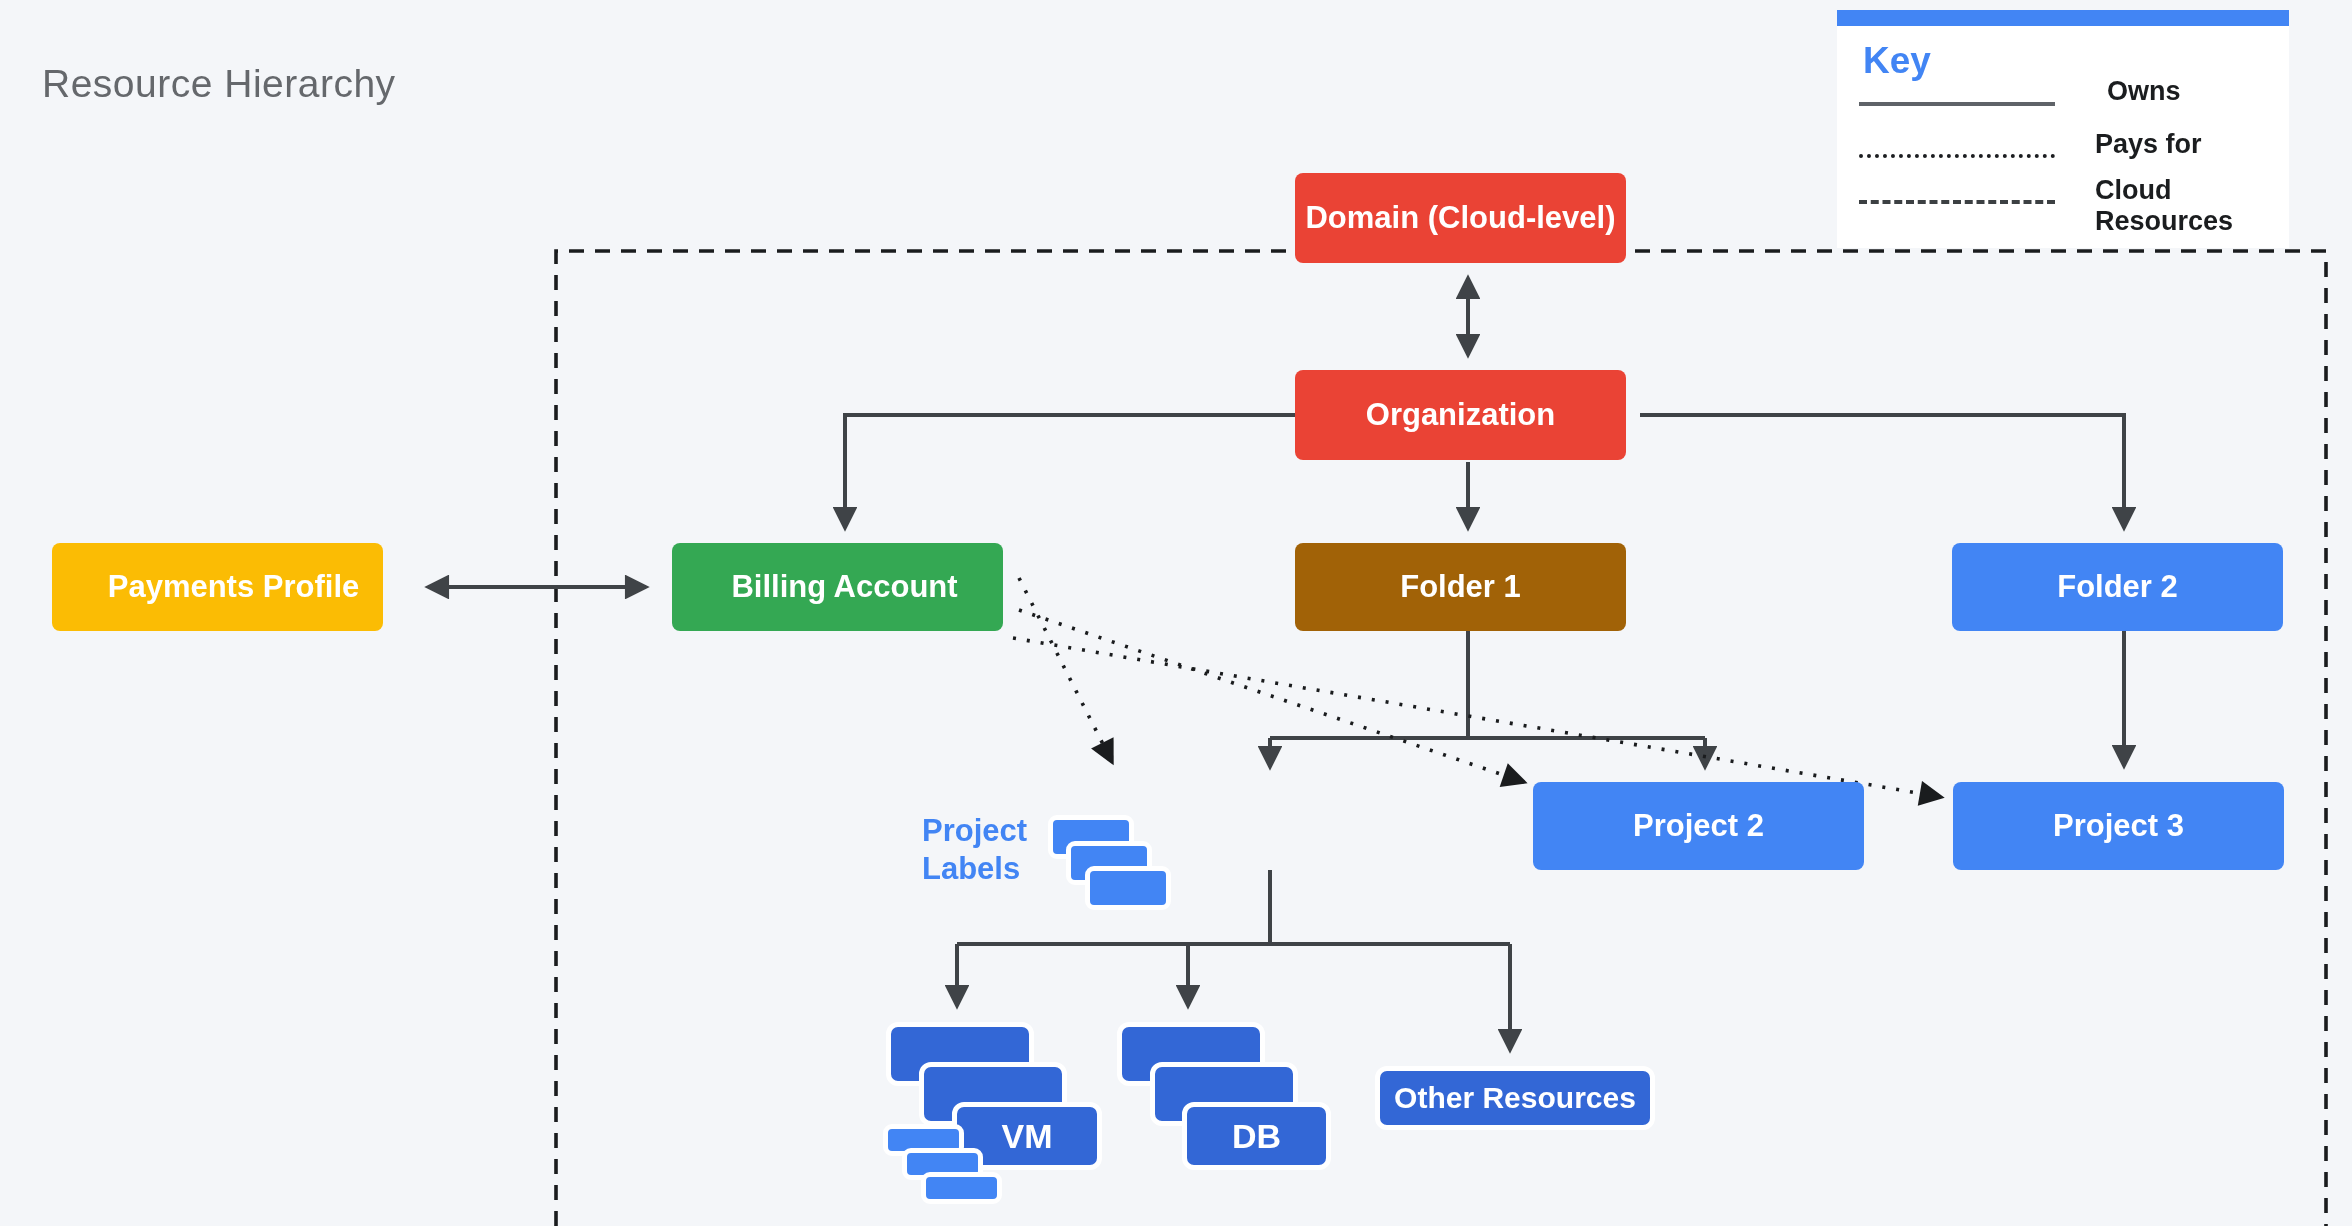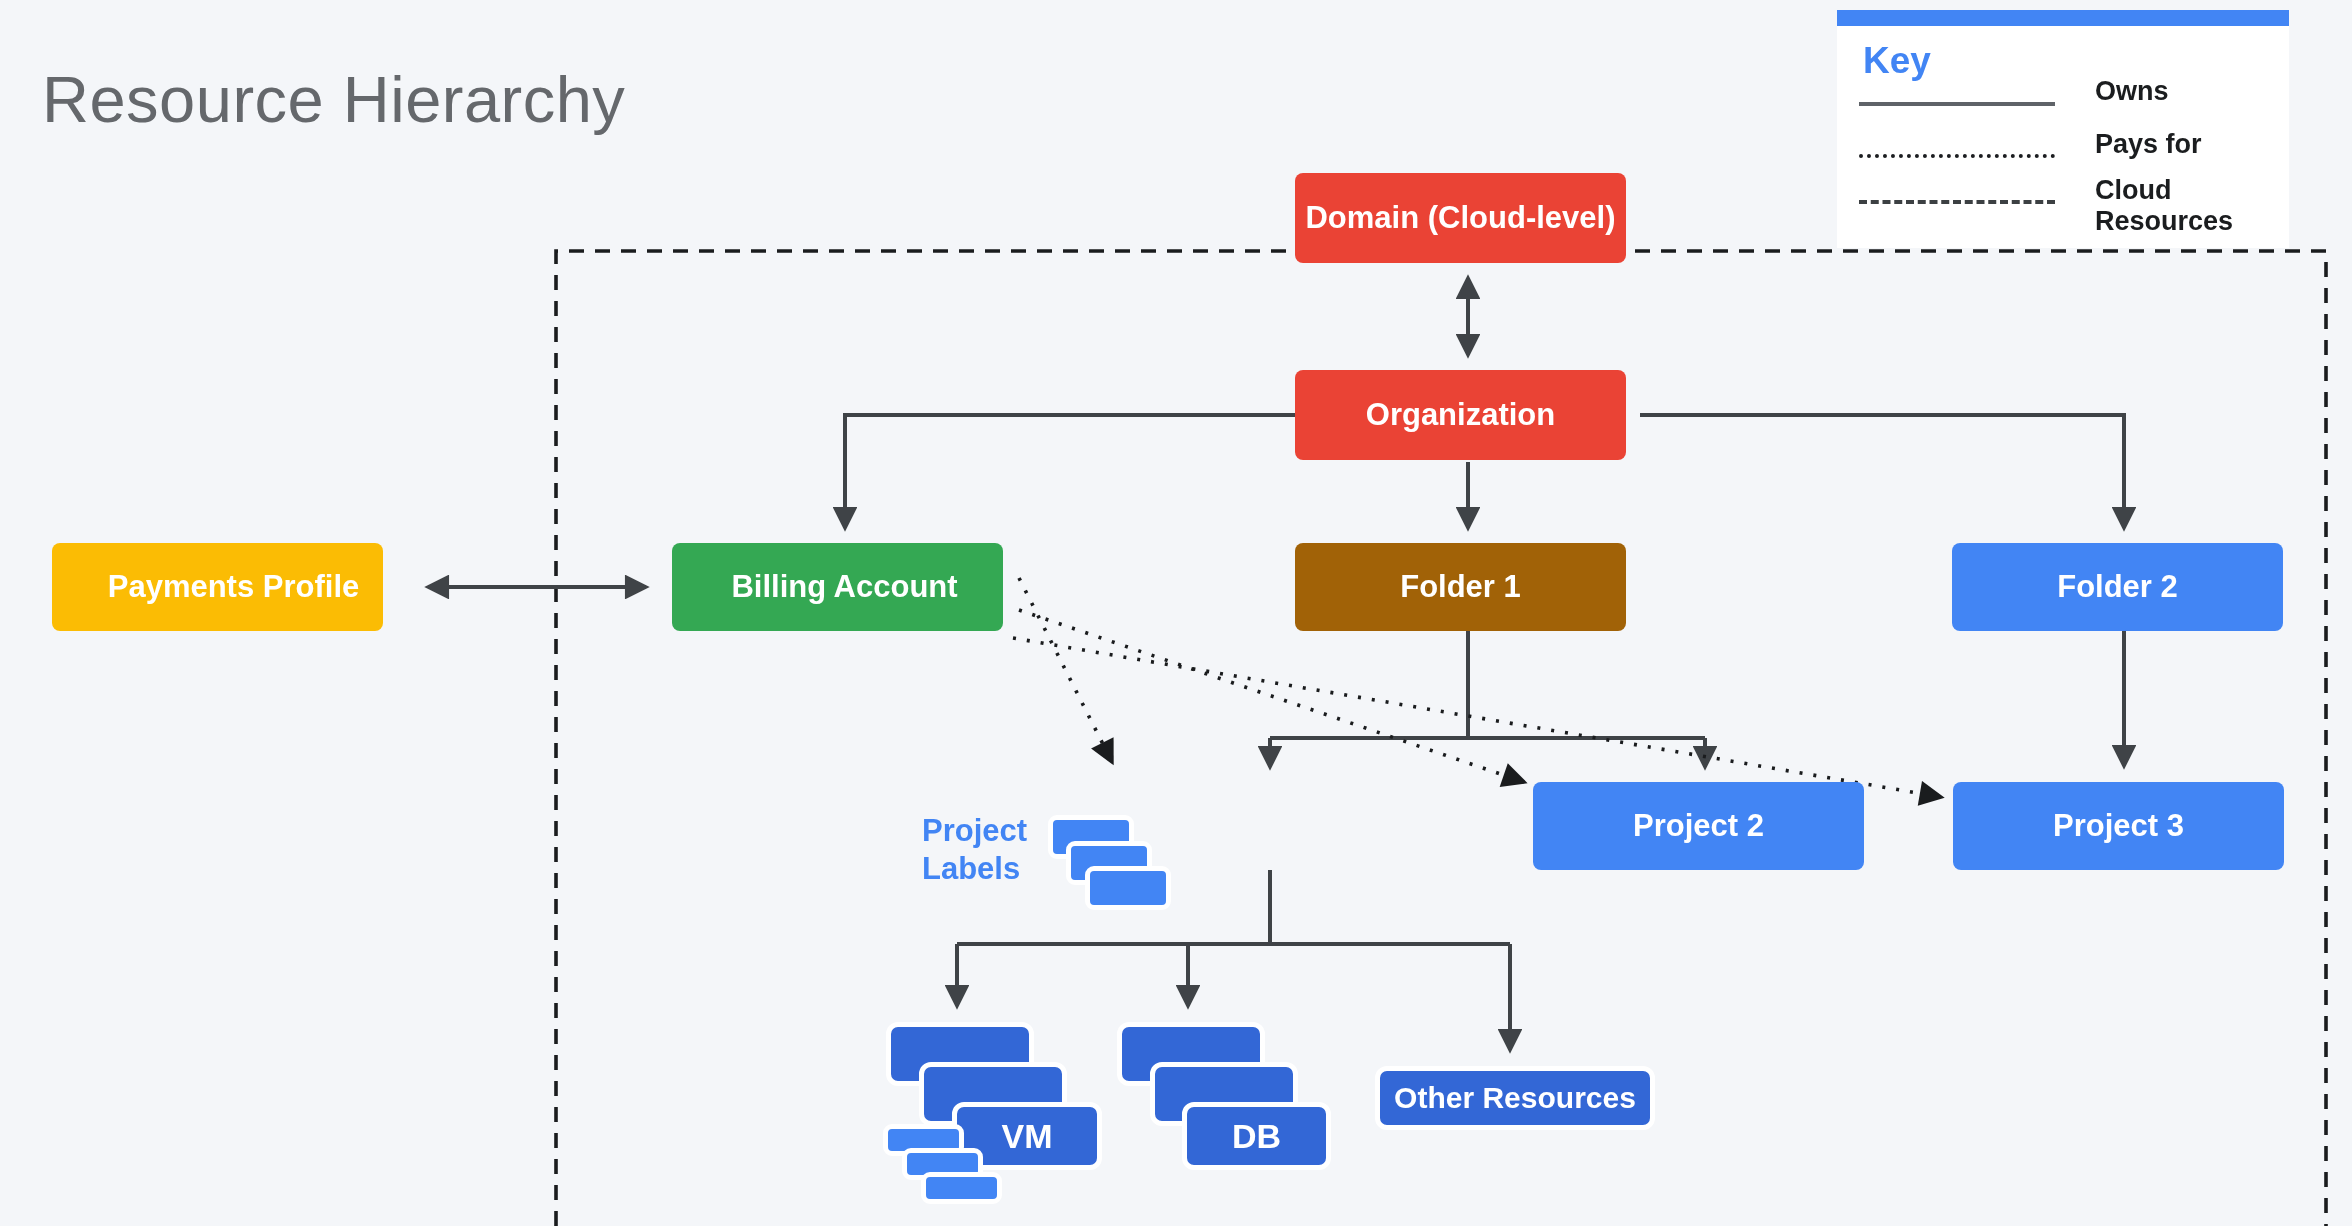--- a/index.html
+++ b/index.html
@@ -10,21 +10,21 @@
   #canvas{
     position:relative;
     width:2352px;height:1226px;
     background:#f4f6f9;
     overflow:hidden;
   }
   #connectors{position:absolute;left:0;top:0;width:2352px;height:1226px;}
 
   .page-title{
     position:absolute;left:42px;top:62px;
-    font-size:65px;font-weight:400;color:#65686c;letter-spacing:0.5px;
+    font-size:39px;font-weight:400;color:#65686c;letter-spacing:0.5px;
   }
 
   
   .node{
     position:absolute;
     width:331px;height:88px;
     border-radius:8px;
     display:flex;align-items:center;justify-content:center;
     color:#ffffff;font-weight:bold;font-size:31px;
     box-sizing:border-box;
@@ -68,21 +68,21 @@
     color:#4285F4;font-weight:bold;font-size:37px;
   }
   .ls{position:absolute;left:22px;width:196px;height:0;}
   .ls-solid {top:76px;border-top:4px solid #5f6368;}
   .ls-dotted{top:128px;border-top:4px dotted #1c1e21;}
   .ls-dashed{top:174px;border-top:4px dashed #3c4043;}
   .ll{
     position:absolute;left:258px;
     color:#1b1d1f;font-weight:bold;font-size:27px;line-height:31px;
   }
-  .ll-owns {top:50px;}
+  .ll-owns {top:50px;margin-left:12px;}
   .ll-pays {top:103px;}
   .ll-cloud{top:149px;width:170px;}
 </style>
 </head>
 <body>
 
 <div id="canvas">
 
   <svg id="connectors" viewBox="0 0 2352 1226" xmlns="http://www.w3.org/2000/svg">
     <defs>

